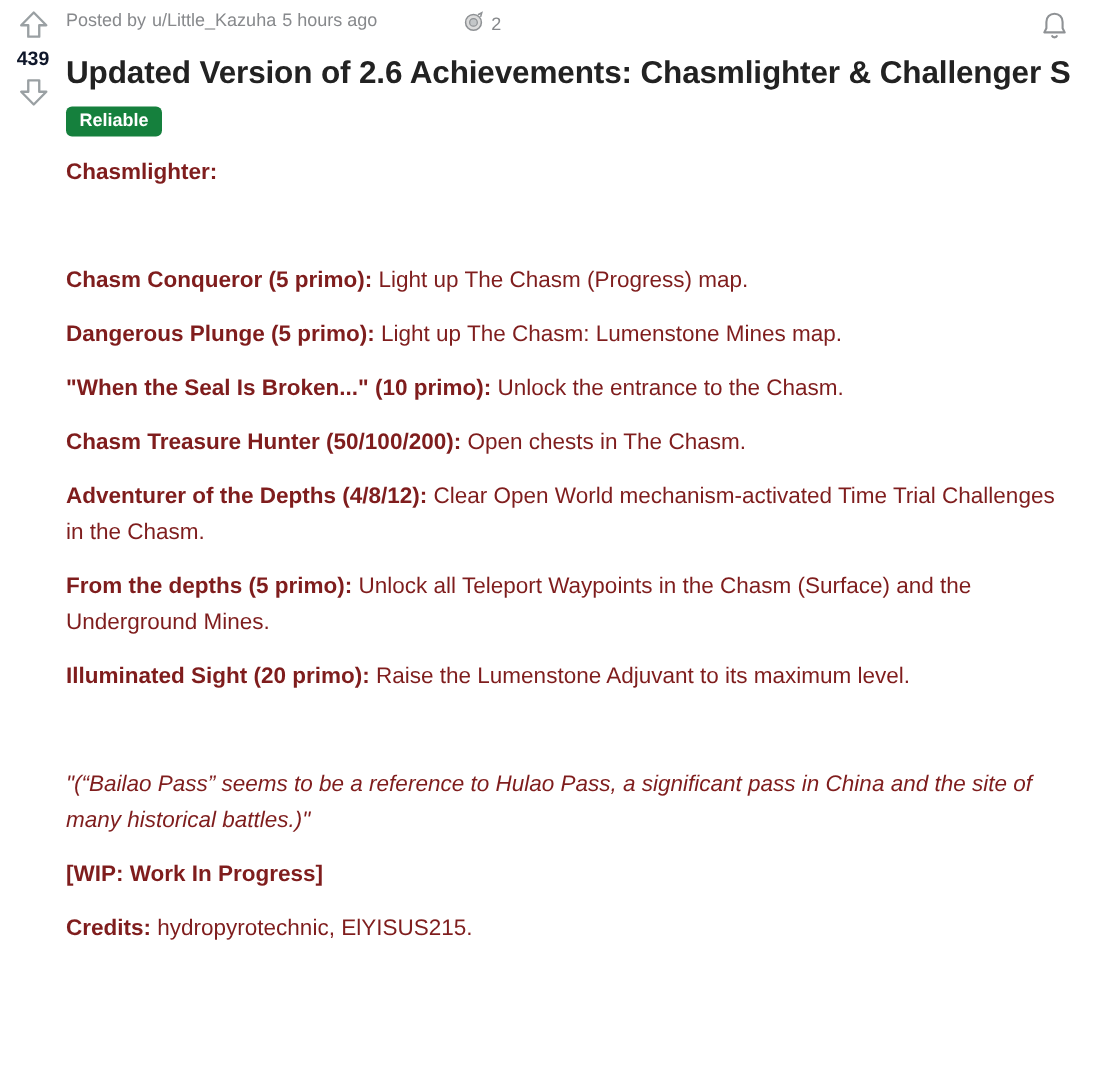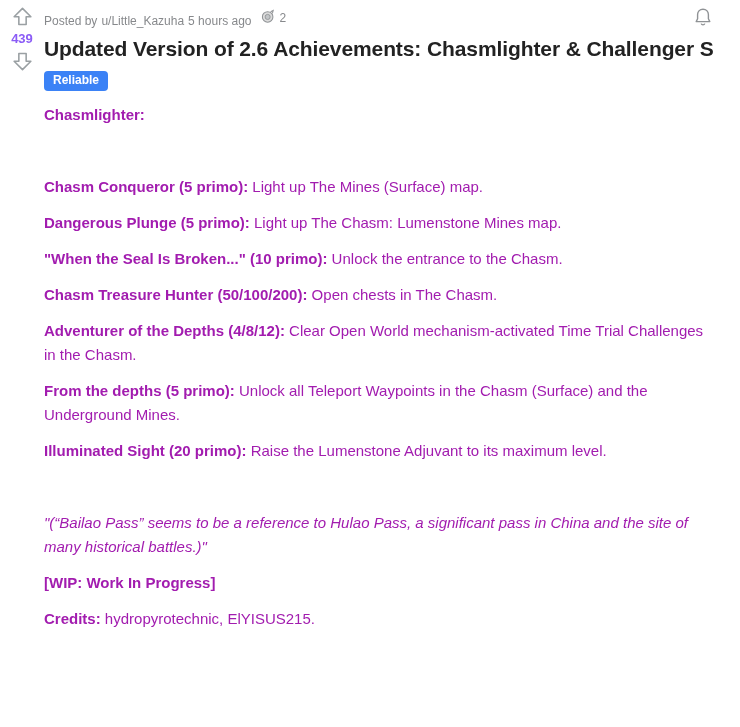--- a/index.html
+++ b/index.html
@@ -15,30 +15,30 @@
   }
 
   
   .vote-col {
     width: 44px; flex: none;
     display: flex; flex-direction: column; align-items: center;
     padding-top: 5px;
   }
   .vote-btn { background: none; border: none; cursor: pointer; line-height: 0; padding: 0; }
   .vote-count {
-    font-size: 13px; font-weight: 700; color: #8b5cf6;
+    font-size: 13px; font-weight: 700; color: #0f172a;
     margin: 3px 0 4px 0;
   }
 
   
   .content { flex: 1; min-width: 0; padding: 6px 26px 0 0; }
 
   .meta-row {
-    display: flex; align-items: flex-end;
-    font-size: 12px; color: #87898c;
+    display: flex; align-items: flex-start;
+    font-size: 12px; color: #87898c; gap: 48px;
   }
   .meta-left { display: flex; align-items: center; gap: 4px; }
   .award-group { display: flex; align-items: center; gap: 3px; margin-left: 8px; }
   .award-count { font-size: 12px; color: #87898c; }
   .bell-wrap { margin-left: auto; line-height: 0; background: none; border: none; cursor: pointer; }
 
   .post-title {
     margin-top: 9px;
     font-size: 21px; font-weight: 600; color: #222222;
     letter-spacing: -0.1px;
@@ -51,21 +51,21 @@
     color: #ffffff;
     font-size: 12px; font-weight: 700;
     padding: 3px 9px 4px 9px;
     border-radius: 4px;
     line-height: 13px;
   }
 
   .body-text { margin-top: 6px; }
   .para {
     font-size: 15px; line-height: 24px;
-    color: #a21caf;
+    color: #7f1d1d;
     margin: 12px 0;
   }
   .para strong { font-weight: 700; }
   .spacer-para { height: 24px; margin: 12px 0; }
   .quote { font-style: italic; }
 </style>
 </head>
 <body>
 
 <div class="page">
@@ -111,29 +111,29 @@
           <svg width="22" height="22" viewBox="0 0 22 22" fill="none">
             <path d="M11 3.2 C7.9 3.2 5.6 5.5 5.6 8.6 V12.8 L4.2 15.6 H17.8 L16.4 12.8 V8.6 C16.4 5.5 14.1 3.2 11 3.2 Z" stroke="#8f9295" stroke-width="1.4" stroke-linejoin="round"></path>
             <path d="M9.2 17.6 a1.9 1.9 0 0 0 3.6 0" stroke="#8f9295" stroke-width="1.4" fill="none"></path>
           </svg>
         </span>
       </button>
     </div>
 
     <h1 class="post-title">Updated Version of 2.6 Achievements: Chasmlighter &amp; Challenger Series V</h1>
 
-    <span class="flair" style="background: #3b82f6;">Reliable</span>
+    <span class="flair" style="background: #15803d;">Reliable</span>
 
     <div class="body-text">
 
       <p class="para"><strong>Chasmlighter:</strong></p>
 
       <div class="spacer-para"></div>
 
-      <p class="para"><strong>Chasm Conqueror (5 primo):</strong><span> Light up The Mines (Surface) map.</span></p>
+      <p class="para"><strong>Chasm Conqueror (5 primo):</strong><span> Light up The Chasm (Progress) map.</span></p>
 
       <p class="para"><strong>Dangerous Plunge (5 primo):</strong><span> Light up The Chasm: Lumenstone Mines map.</span></p>
 
 
       <p class="para"><strong>"When the Seal Is Broken..." (10 primo):</strong><span> Unlock the entrance to the Chasm.</span></p>
 
       <p class="para"><strong>Chasm Treasure Hunter (50/100/200):</strong><span> Open chests in The Chasm.</span></p>
 
       <p class="para"><strong>Adventurer of the Depths (4/8/12):</strong><span> Clear Open World mechanism-activated Time Trial Challenges in the Chasm.</span></p>
 

